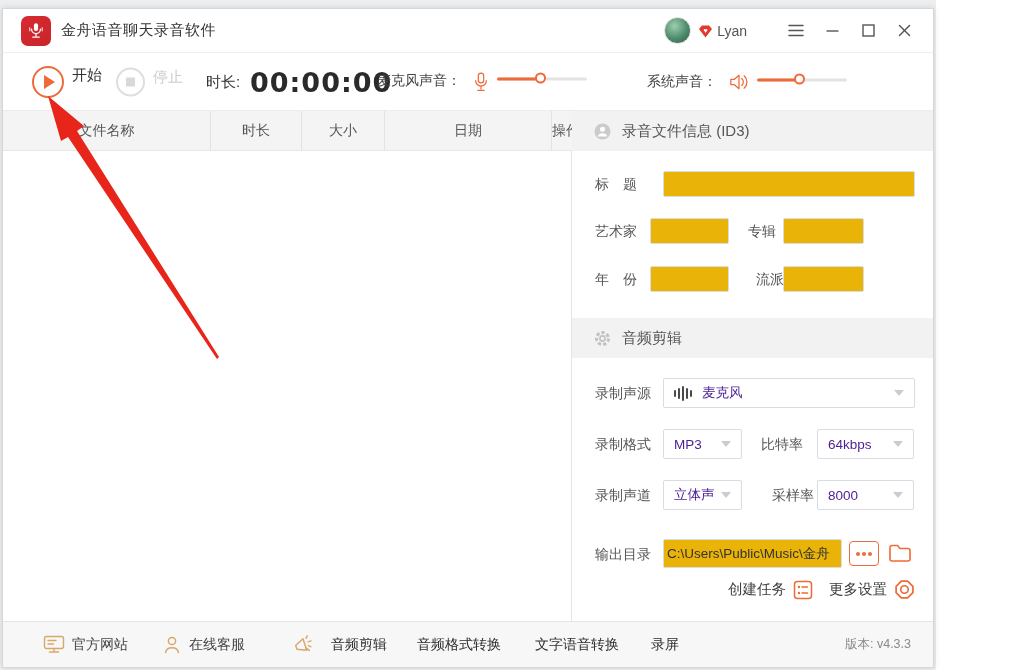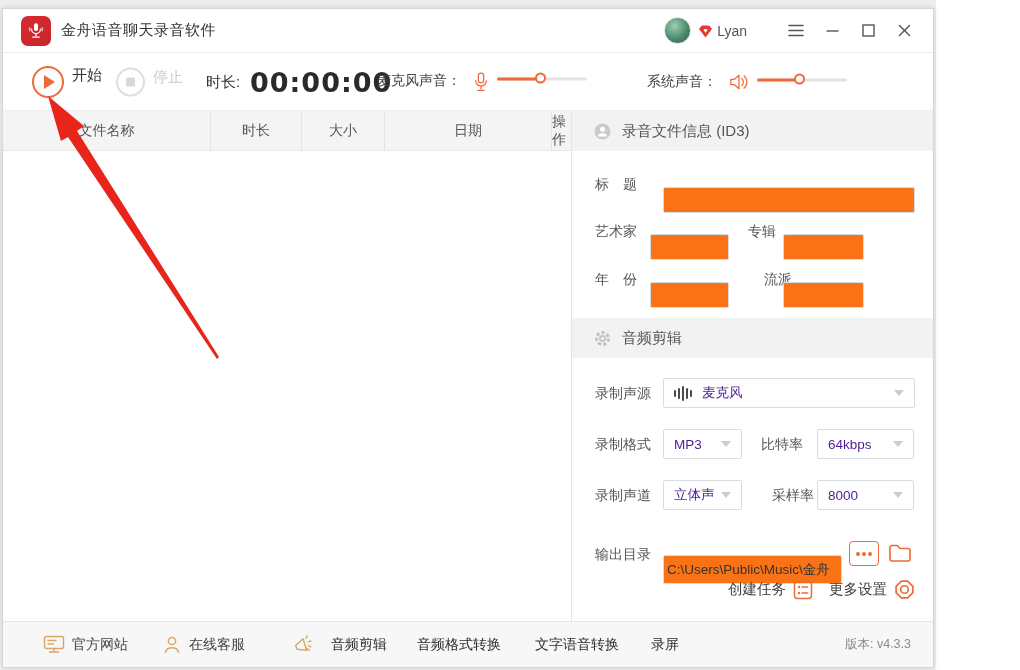--- a/index.html
+++ b/index.html
@@ -45,33 +45,33 @@
   .vol-label{font-size:14px;color:#444;}
   .vol-icon{margin:0 8px 0 12px;display:flex;align-items:center;color:var(--accent);}
   .slider{position:relative;width:90px;height:14px;cursor:pointer;}
   .slider-track{position:absolute;top:6px;left:0;right:0;height:3px;background:#e3e3e3;border-radius:2px;}
   .slider-fill{position:absolute;top:6px;left:0;height:3px;background:var(--accent);border-radius:2px;width:50%;}
   .slider-knob{position:absolute;top:1px;left:50%;width:11px;height:11px;margin-left:-6px;background:#fff;
     border:2.5px solid var(--accent);border-radius:50%;}
 
   
   .main{flex:1;display:flex;min-height:0;}
-  .file-list{flex:1;border-right:1px solid #e4e4e4;display:flex;flex-direction:column;background:#fff;}
+  .file-list{flex:1;border-right:1px solid #e4e4e4;display:flex;flex-direction:row;background:#fff;}
   .list-header{height:40px;display:flex;background:#f4f4f5;border-bottom:1px solid #e7e7e7;flex:0 0 auto;}
   .col{display:flex;align-items:center;justify-content:center;font-size:14px;color:#555;border-right:1px solid #e3e3e4;}
   .col:last-child{border-right:none;}
   .col-name{width:208px;}.col-dur{width:91px;}.col-size{width:83px;}.col-date{width:167px;}.col-op{flex:1;}
   .list-body{flex:1;background:#fff;}
 
   
   .panel{position:relative;width:361px;background:#fff;flex:0 0 auto;}
   .sec-header{position:absolute;left:0;right:0;height:40px;background:#f2f2f3;display:flex;align-items:center;padding-left:22px;}
   .sec-header .sec-title{font-size:15px;color:#555;margin-left:11px;}
   .p-label{position:absolute;left:23px;font-size:14px;color:#555;line-height:26px;}
-  .p-input{position:absolute;height:26px;border:1px solid #d9dce0;border-radius:2px;background:#f97316;font-size:13px;color:#333;padding:0 6px;outline:none;margin-top:16px;}
+  .p-input{position:absolute;height:26px;border:1px solid #d9dce0;border-radius:2px;background:#eab308;font-size:13px;color:#333;padding:0 6px;outline:none;}
   .dropdown{position:absolute;height:30px;border:1px solid #d9dce0;border-radius:2px;background:#fff;
     display:flex;align-items:center;padding:0 10px;cursor:pointer;}
   .dd-value{font-size:13.5px;color:#4c1d95;}
   .caret{margin-left:auto;width:0;height:0;border-left:5px solid transparent;border-right:5px solid transparent;border-top:6px solid #c9cdd3;}
   .eq-bars{display:flex;align-items:center;margin-right:8px;}
   .eq-bars i{display:block;width:2px;background:#4a4a4a;border-radius:1px;margin-right:2px;}
   .browse-btn{position:absolute;width:30px;height:25px;border:1.5px solid var(--accent);border-radius:4px;background:#fff;
     display:flex;align-items:center;justify-content:center;gap:2px;cursor:pointer;}
   .browse-btn i{width:4px;height:4px;border-radius:50%;background:var(--accent);}
   .icon-btn{position:absolute;display:flex;align-items:center;justify-content:center;cursor:pointer;color:var(--accent);}
@@ -230,21 +230,21 @@
         <div class="p-label" style="top:60px;">标　题</div>
         <input class="p-input" style="top: 60px; left: 91px; right: 18px;">
 
         <div class="p-label" style="top:107px;">艺术家</div>
         <input class="p-input" style="top: 107px; left: 78px; width: 79px;">
         <div class="p-label" style="top:107px;left:176px;">专辑</div>
         <input class="p-input" style="top: 107px; left: 211px; width: 81px;">
 
         <div class="p-label" style="top:155px;">年　份</div>
         <input class="p-input" style="top: 155px; left: 78px; width: 79px;">
-        <div class="p-label" style="top:155px;left:192px;">流派</div>
+        <div class="p-label" style="top:155px;left:184px;">流派</div>
         <input class="p-input" style="top: 155px; left: 211px; width: 81px;">
 
         <div class="sec-header" style="top:207px;">
           <svg width="17" height="17" viewBox="0 0 17 17">
             <circle cx="8.5" cy="8.5" r="6" fill="none" stroke="#c2c2c2" stroke-width="3" stroke-dasharray="3.2 2.1"></circle>
             <circle cx="8.5" cy="8.5" r="2.6" fill="none" stroke="#c2c2c2" stroke-width="1.6"></circle>
           </svg>
           <span class="sec-title">音频剪辑</span>
         </div>
 

